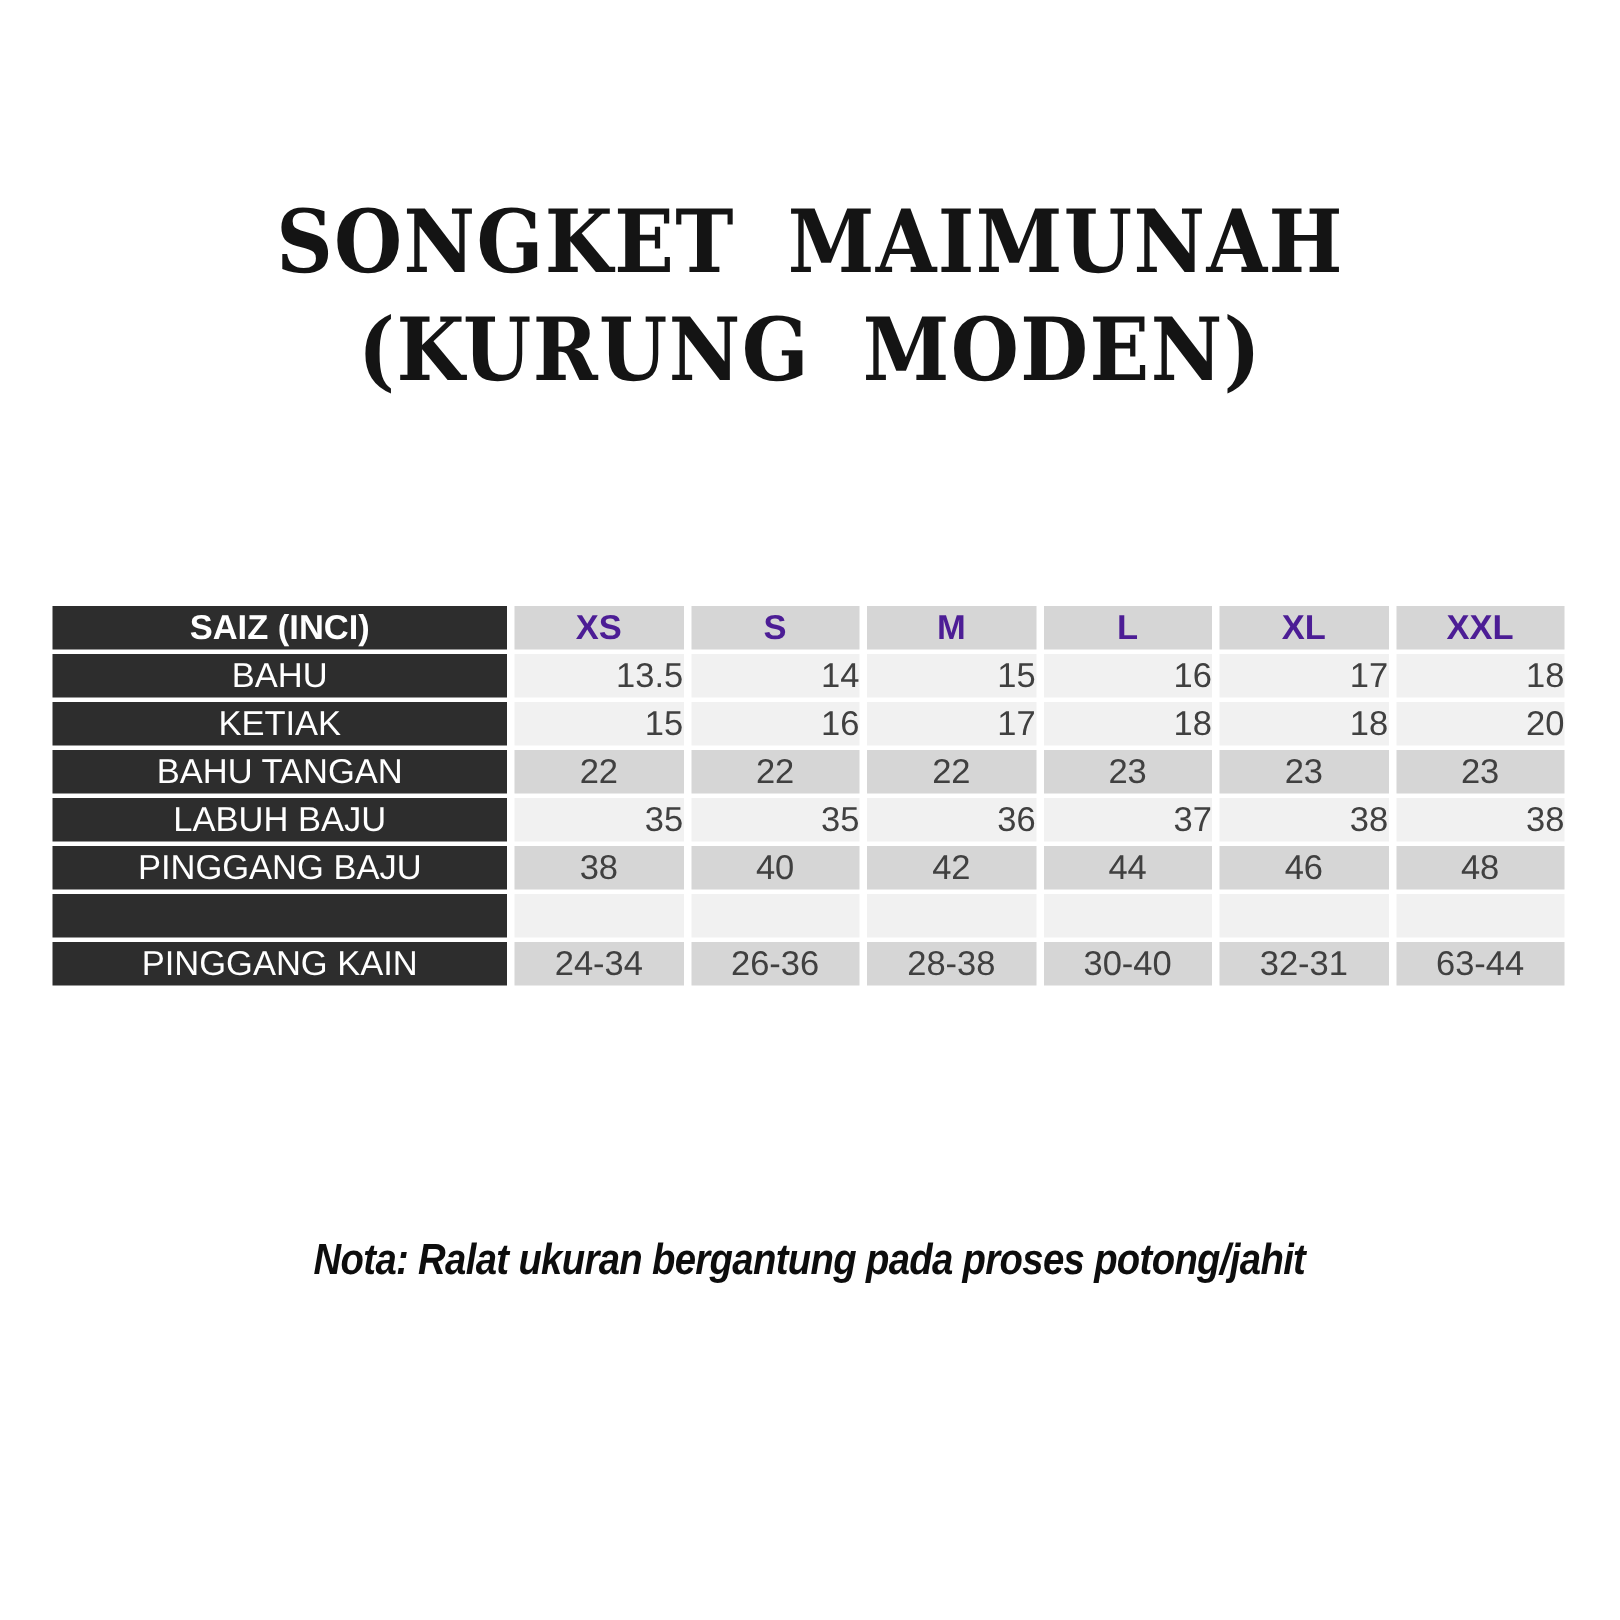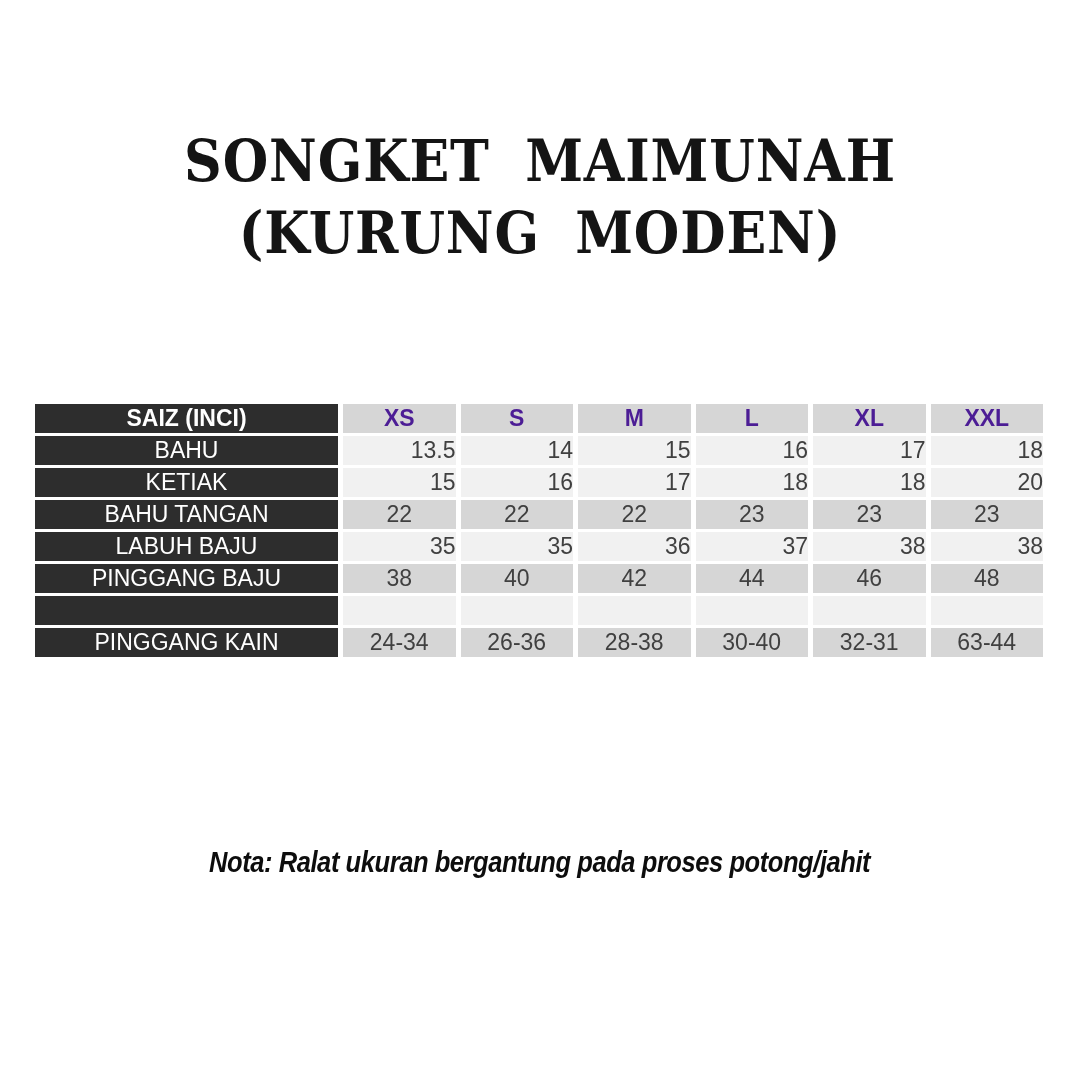--- a/index.html
+++ b/index.html
@@ -31,21 +31,21 @@
     background:#2d2d2d;color:#ffffff;text-align:center;
     padding-left:9px;font-weight:normal;
   }
   th.lbl.head{font-weight:bold;}
   td.val{ text-align:center;color:#404040;font-weight:normal; }
   td.val.head{font-weight:bold;color:#4c1d95;}
   td.lt{background:#f1f1f1;text-align:right;}
   td.dk{background:#d6d6d6;}
   
   .note{
-    position:absolute;top:846px;left:0;width:100%;
+    position:absolute;top:824px;left:0;width:100%;
     text-align:center;margin:0;
   }
   .note span{
     display:inline-block;
     font-family:"Liberation Sans",sans-serif;
     font-weight:bold;font-style:italic;
     font-size:29px;color:#0d0d0d;letter-spacing:-0.5px;
     transform:scaleX(0.88);transform-origin:50% 50%;
     white-space:nowrap;
   }

